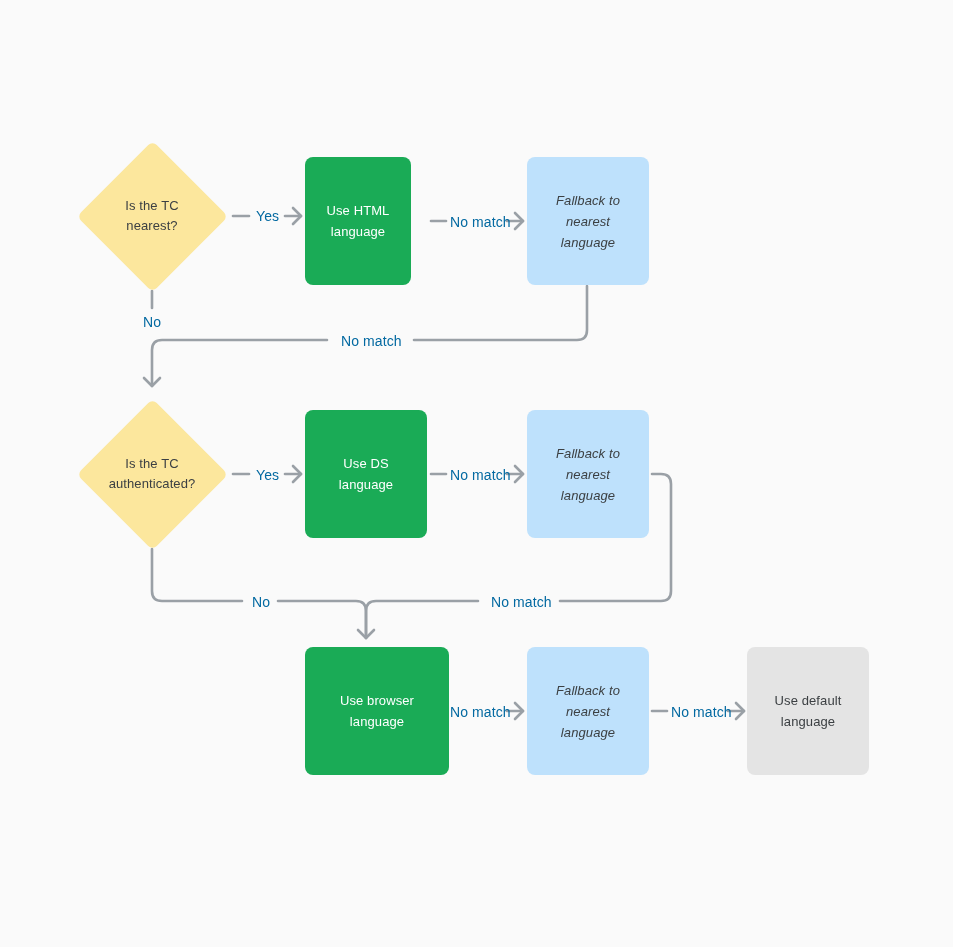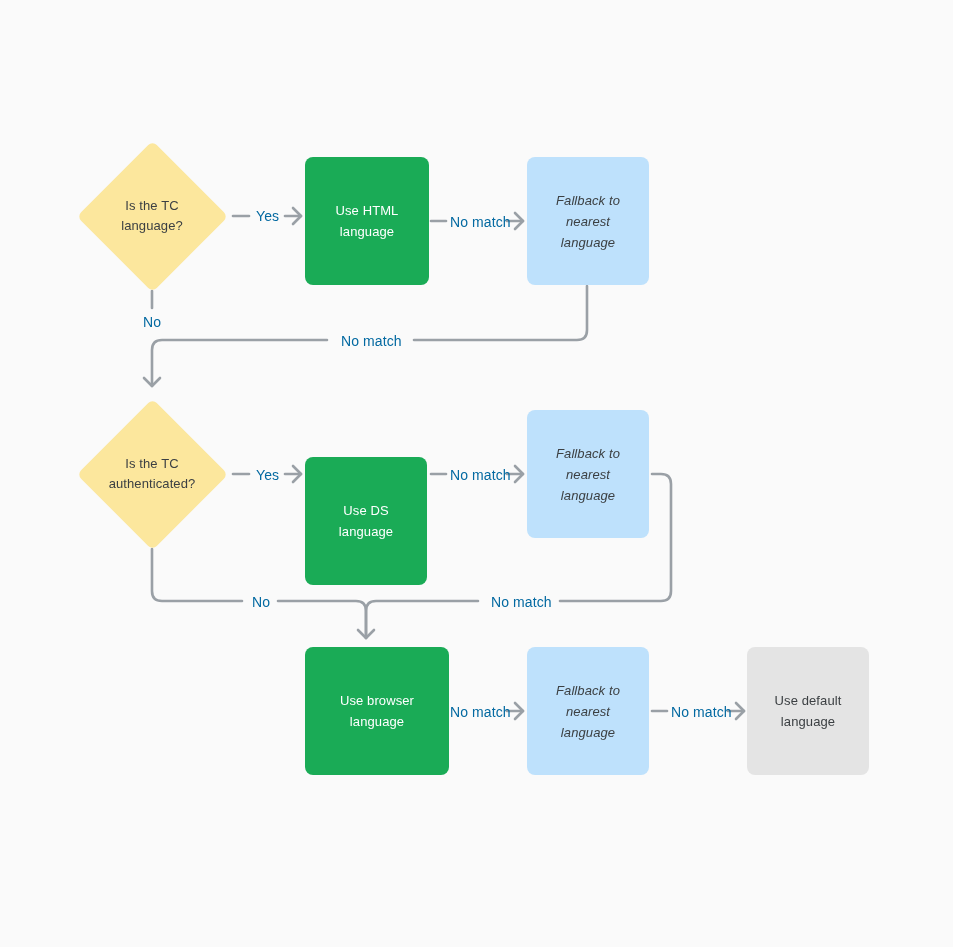--- a/index.html
+++ b/index.html
@@ -141,25 +141,25 @@
 
     <line x1="652" y1="711" x2="667" y2="711"></line>
     <path d="M 728 711 L 744 711"></path>
     <path class="arrowhead" d="M 736 703 L 744 711 L 736 719"></path>
   </svg>
 
   <div class="diamond-wrap" style="left:76px; top:140px; width:152px; height:152px;">
     <div class="diamond-shape"></div>
     <div class="diamond-label">
       <div>Is the TC</div>
-      <div>language?</div>
-    </div>
-  </div>
-
-  <div class="node box box-green" style="left:305px; top:157px; width:124px; height:128px;">
+      <div>nearest?</div>
+    </div>
+  </div>
+
+  <div class="node box box-green" style="left:305px; top:157px; width:106px; height:128px;">
     <div class="label">
       <div>Use HTML</div>
       <div>language</div>
     </div>
   </div>
 
   <div class="node box box-blue" style="left:527px; top:157px; width:122px; height:128px;">
     <div class="label">
       <div>Fallback to nearest</div>
       <div>language</div>
@@ -172,21 +172,21 @@
   <div class="edge-label" style="left:341px; top:333px;">No match</div>
 
   <div class="diamond-wrap" style="left:76px; top:398px; width:152px; height:152px;">
     <div class="diamond-shape"></div>
     <div class="diamond-label">
       <div>Is the TC</div>
       <div>authenticated?</div>
     </div>
   </div>
 
-  <div class="node box box-green" style="left:305px; top:410px; width:122px; height:128px;margin-top:47px;">
+  <div class="node box box-green" style="left:305px; top:410px; width:122px; height:128px;">
     <div class="label">
       <div>Use DS language</div>
     </div>
   </div>
 
   <div class="node box box-blue" style="left:527px; top:410px; width:122px; height:128px;">
     <div class="label">
       <div>Fallback to nearest</div>
       <div>language</div>
     </div>

